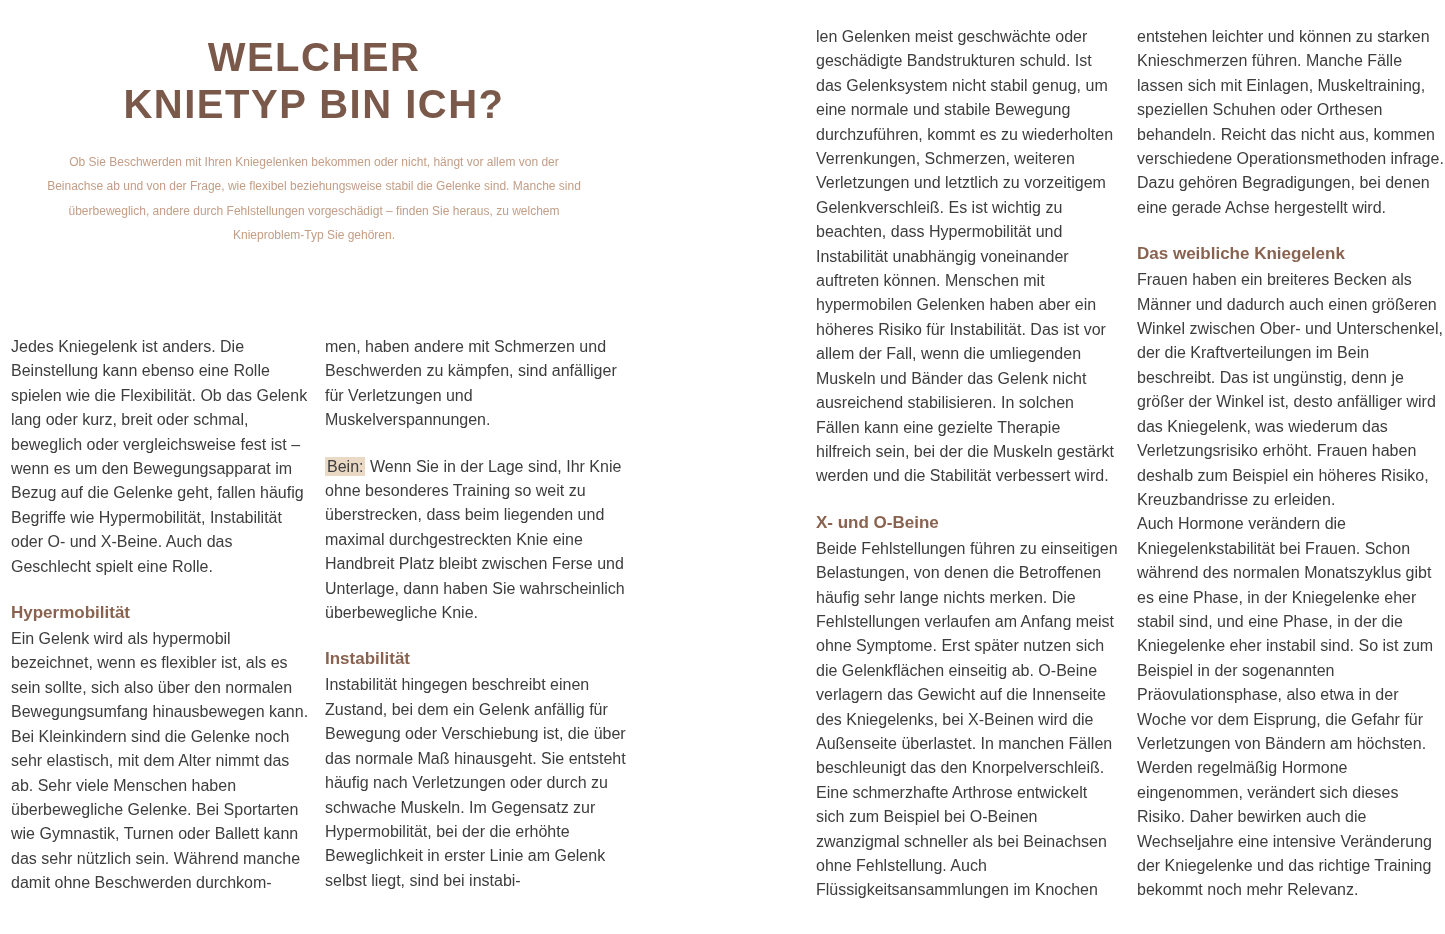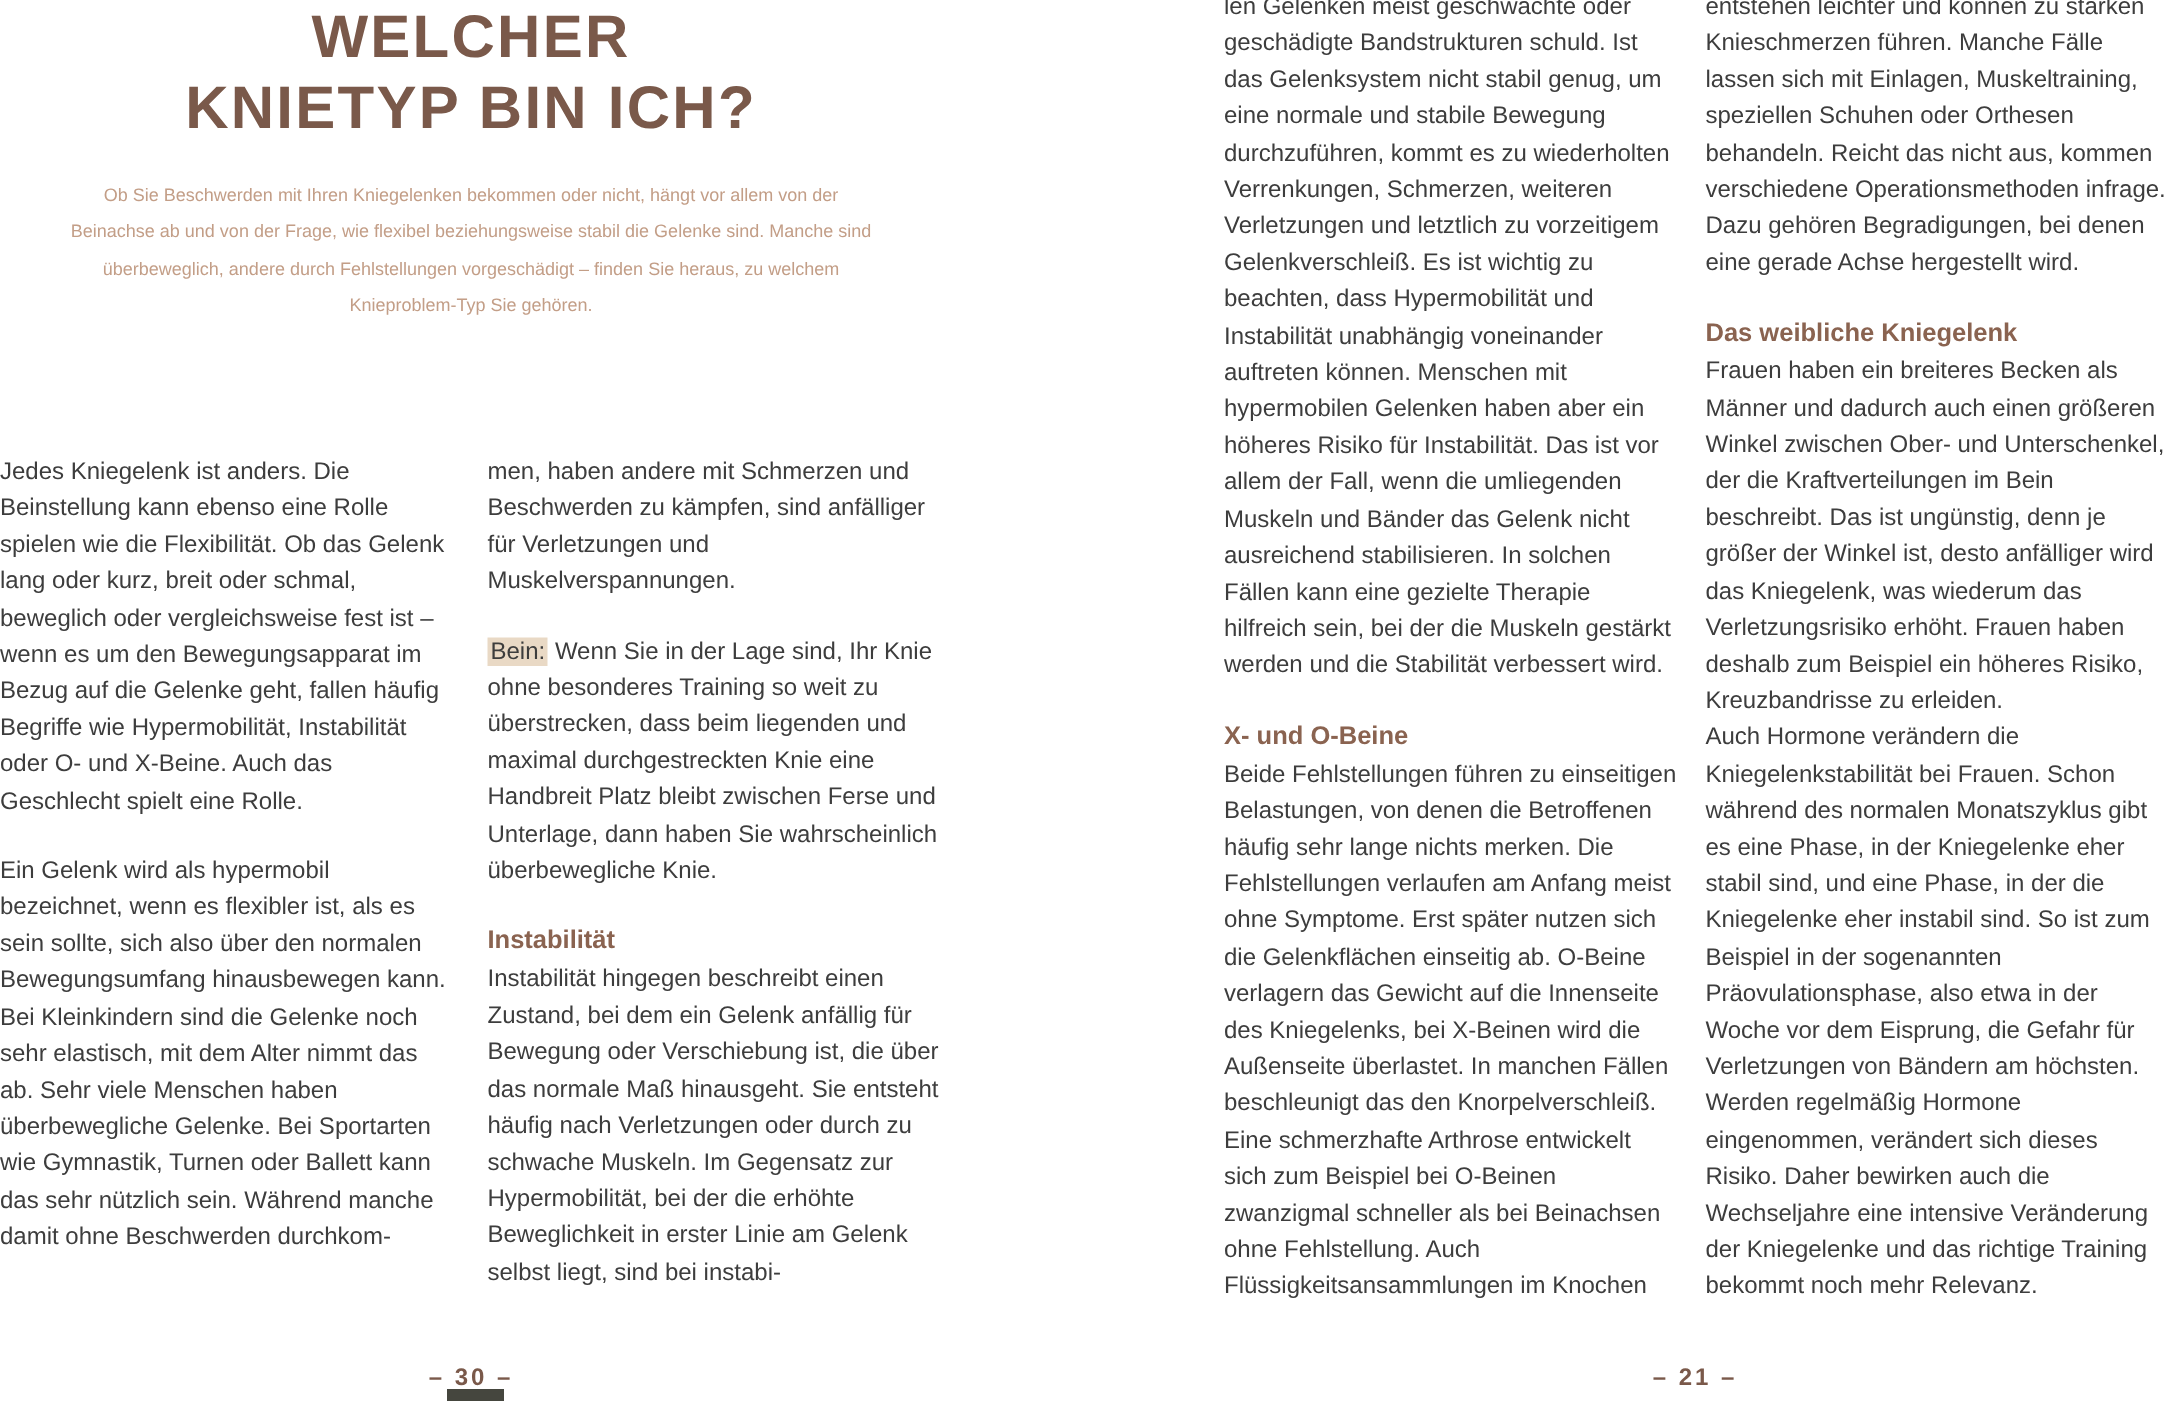--- a/index.html
+++ b/index.html
@@ -11,21 +11,21 @@
     --folio-color:#7a594a;
   }
   html,body{margin:0;padding:0;}
   body{
     width:1445px;height:934px;
     background:#ffffff;
     font-family:"Liberation Sans","DejaVu Sans",sans-serif;
     color:var(--body-color);
     position:relative;overflow:hidden;
   }
-  .spread{position:absolute;inset:0;}
+  .spread{position:absolute;inset:0;margin-top:32px;}
 
   .left-header{position:absolute;left:0;top:0;width:628px;text-align:center;}
   .title{
     margin:2px 0 0;
     font-size:40px;line-height:47px;font-weight:bold;
     color:var(--title-color);letter-spacing:1.5px;
   }
   .title-line{display:block;}
   .intro{
     margin:22px auto 0;width:540px;
@@ -35,21 +35,21 @@
 
   .col{position:absolute;font-size:16px;line-height:24.4px;color:var(--body-color);text-align:left;}
   .col p{margin:0 0 22px 0;}
   .col p.p-tight{margin-bottom:0;}
   .col p:last-child{margin-bottom:0;}
   .col h3{
     margin:0 0 2px 0;
     font-size:17px;line-height:24px;font-weight:bold;
     color:var(--heading-color);
   }
-  .col1{left:0;top:303px;width:304px;}
+  .col1{left:0;top:303px;width:304px;padding-left:11px;}
   .col2{left:325px;top:303px;width:304px;}
   .col3{left:816px;top:-7px;width:302px;}
   .col4{left:1137px;top:-7px;width:307px;}
 
   .check-label{background:var(--check-highlight);padding:1px 2px;}
 
   .folio{
     position:absolute;top:910px;width:628px;text-align:center;
     font-weight:bold;font-size:16px;letter-spacing:2px;
     color:var(--folio-color);
@@ -67,20 +67,21 @@
   <header class="left-header">
     <h1 class="title">
       <span class="title-line">WELCHER</span>
       <span class="title-line">KNIETYP BIN ICH?</span>
     </h1>
     <p class="intro">Ob Sie Beschwerden mit Ihren Kniegelenken bekommen oder nicht, hängt vor allem von der Beinachse ab und von der Frage, wie flexibel beziehungsweise stabil die Gelenke sind. Manche sind überbeweglich, andere durch Fehlstellungen vorgeschädigt – finden Sie heraus, zu welchem Knieproblem-Typ Sie gehören.</p>
   </header>
 
   <section class="col col1">
     <p>Jedes Kniegelenk ist anders. Die Beinstellung kann ebenso eine Rolle spielen wie die Flexibilität. Ob das Gelenk lang oder kurz, breit oder schmal, beweglich oder vergleichsweise fest ist – wenn es um den Bewegungsapparat im Bezug auf die Gelenke geht, fallen häufig Begriffe wie Hypermobilität, Instabilität oder O- und X-Beine. Auch das Geschlecht spielt eine Rolle.</p>
+    <h3>Hypermobilität</h3>
     <p>Ein Gelenk wird als hypermobil bezeichnet, wenn es flexibler ist, als es sein sollte, sich also über den normalen Bewegungsumfang hinausbewegen kann. Bei Kleinkindern sind die Gelenke noch sehr elastisch, mit dem Alter nimmt das ab. Sehr viele Menschen haben überbewegliche Gelenke. Bei Sportarten wie Gymnastik, Turnen oder Ballett kann das sehr nützlich sein. Während manche damit ohne Beschwerden durchkom-</p>
   </section>
 
   <section class="col col2">
     <p>men, haben andere mit Schmerzen und Beschwerden zu kämpfen, sind anfälliger für Verletzungen und Muskelverspannungen.</p>
     <p><span class="check-label">Bein:</span> <span>Wenn Sie in der Lage sind, Ihr Knie ohne besonderes Training so weit zu überstrecken, dass beim liegenden und maximal durchgestreckten Knie eine Handbreit Platz bleibt zwischen Ferse und Unterlage, dann haben Sie wahrscheinlich überbewegliche Knie.</span></p>
     <h3>Instabilität</h3>
     <p>Instabilität hingegen beschreibt einen Zustand, bei dem ein Gelenk anfällig für Bewegung oder Verschiebung ist, die über das normale Maß hinausgeht. Sie entsteht häufig nach Verletzungen oder durch zu schwache Muskeln. Im Gegensatz zur Hypermobilität, bei der die erhöhte Beweglichkeit in erster Linie am Gelenk selbst liegt, sind bei instabi-</p>
   </section>
 

